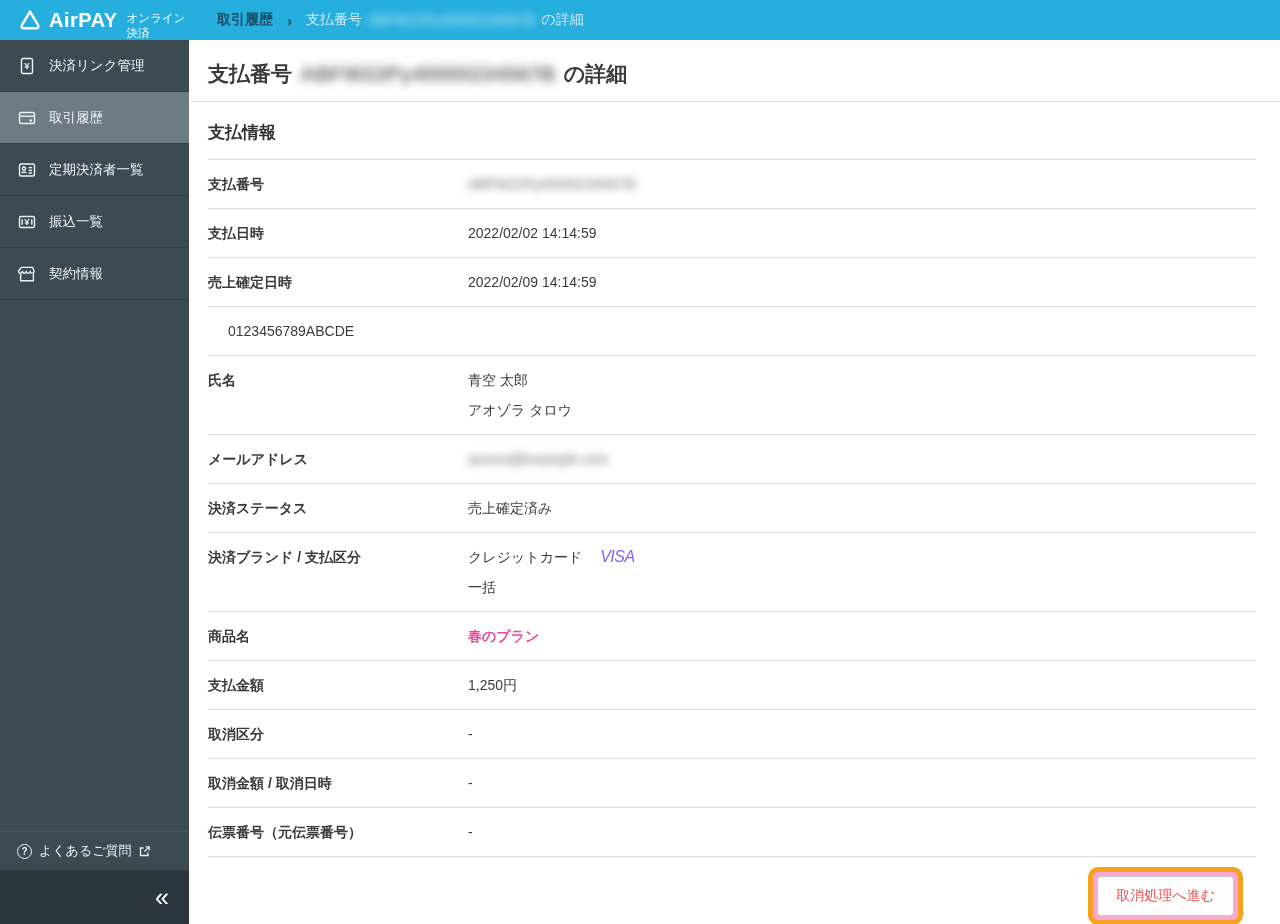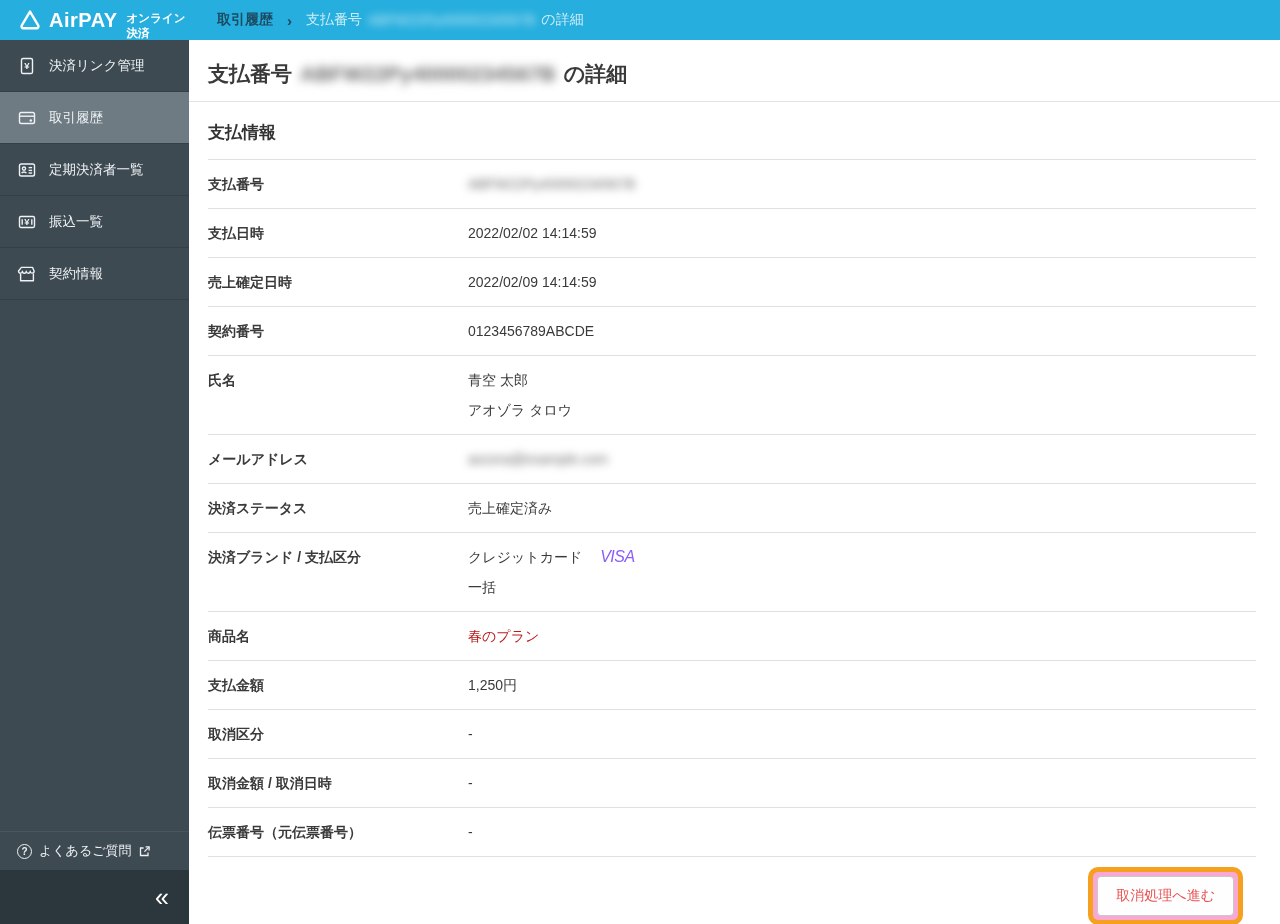--- a/index.html
+++ b/index.html
@@ -10,21 +10,21 @@
   }
 
   
   .header {
     position:absolute; top:0; left:0; width:1280px; height:40px;
     background:#25aede; display:flex; z-index:10;
   }
   .logo-area { width:189px; display:flex; align-items:center; padding-left:18px; flex-shrink:0; }
   .logo-triangle { margin-right:7px; display:flex; }
   .logo-text { color:#fff; font-size:20px; font-weight:bold; letter-spacing:.5px; }
-  .logo-tagline { color:#fff; font-size:11.5px; font-weight:bold; margin-left:9px; margin-top:11px; }
+  .logo-tagline { color:#fff; font-size:11.5px; font-weight:normal; margin-left:9px; margin-top:11px; }
   .breadcrumb { display:flex; align-items:center; margin-left:28px; font-size:14px; }
   .crumb-parent { color:#1c4c63; font-weight:bold; }
   .crumb-sep { color:#1c4c63; margin:0 14px; font-size:15px; font-weight:bold; }
   .crumb-current { color:rgba(255,255,255,.78); display:flex; align-items:center; white-space:pre; }
   .crumb-masked { filter:blur(4px); margin:0 6px; }
 
   
   .sidebar {
     position:absolute; top:40px; left:0; width:189px; height:884px;
     background:#3e4a52; display:flex; flex-direction:column;
@@ -61,21 +61,21 @@
   .title-masked { filter:blur(5px); color:#6a6a6a; margin:0 8px; }
   .section { margin:0 24px 0 19px; }
   .section-title { font-size:17px; font-weight:bold; color:#333; margin:19px 0 15px 0; }
   .detail-table { border-bottom:1px solid #e0e0e0; }
   .detail-row { display:flex; border-top:1px solid #e0e0e0; padding:14px 0; }
   .row-label { flex:0 0 240px; font-size:14px; font-weight:bold; color:#3a3a3a; line-height:20px; }
   .row-value { font-size:14px; color:#3a3a3a; line-height:20px;margin-left:20px; }
   .row-value .line { display:block; }
   .row-value .line + .line { margin-top:10px; }
   .masked-value { filter:blur(4px); color:#6a6a6a; }
-  .link-value { color:#b91c1c; cursor:pointer; }
+  .link-value { color:#ec4899; cursor:pointer;font-weight:bold; }
   .brand-line { display:flex; align-items:center; }
   .visa-logo {
     font-style:italic; font-weight:normal; color:#8b5cf6; font-size:16px;
     letter-spacing:-.5px; margin-left:14px; transform:scaleY(.95);
   }
   .actions { display:flex; justify-content:flex-end; padding:10px 13px 20px 0; }
   .highlight-ring { border:5px solid #f5a01e; border-radius:10px; padding:4px; background:#f9a8d4; }
   .cancel-btn {
     background:#fefefe; border:1px solid #c9c9c9; border-radius:4px;
     color:#e85454; font-size:14px; padding:10px 18px; cursor:pointer;
@@ -203,21 +203,20 @@
         <div class="row-label">支払日時</div>
         <div class="row-value">2022/02/02 14:14:59</div>
       </div>
 
       <div class="detail-row">
         <div class="row-label">売上確定日時</div>
         <div class="row-value">2022/02/09 14:14:59</div>
       </div>
 
       <div class="detail-row">
-        <div class="row-label">契約番号</div>
         <div class="row-value">0123456789ABCDE</div>
       </div>
 
       <div class="detail-row">
         <div class="row-label">氏名</div>
         <div class="row-value">
           <span class="line">青空 太郎</span>
           <span class="line">アオゾラ タロウ</span>
         </div>
       </div>

